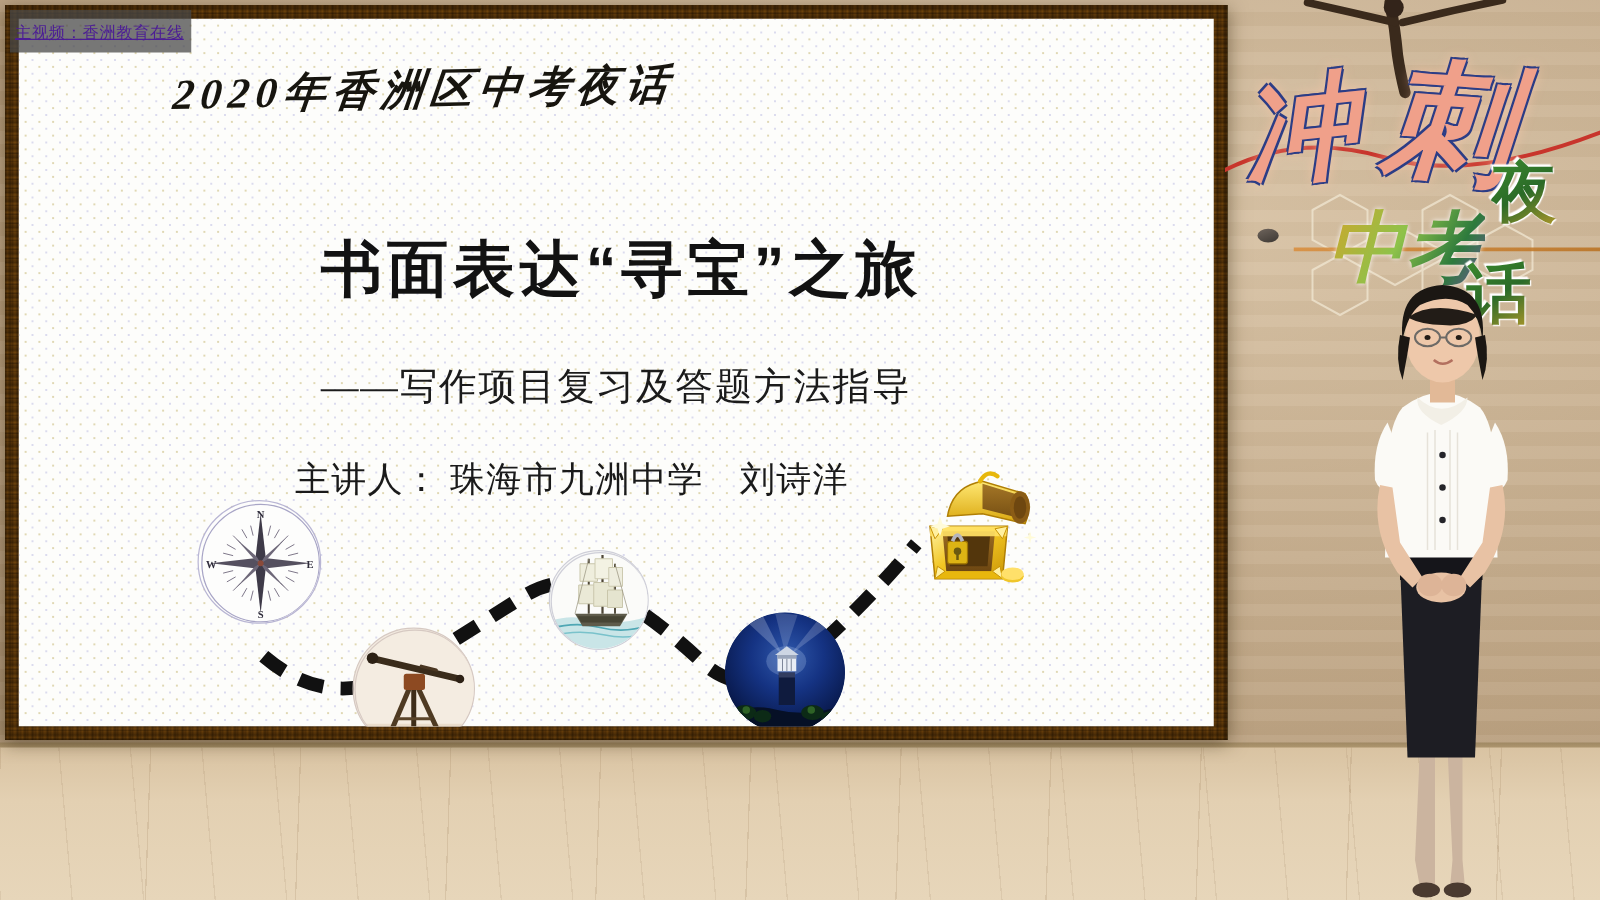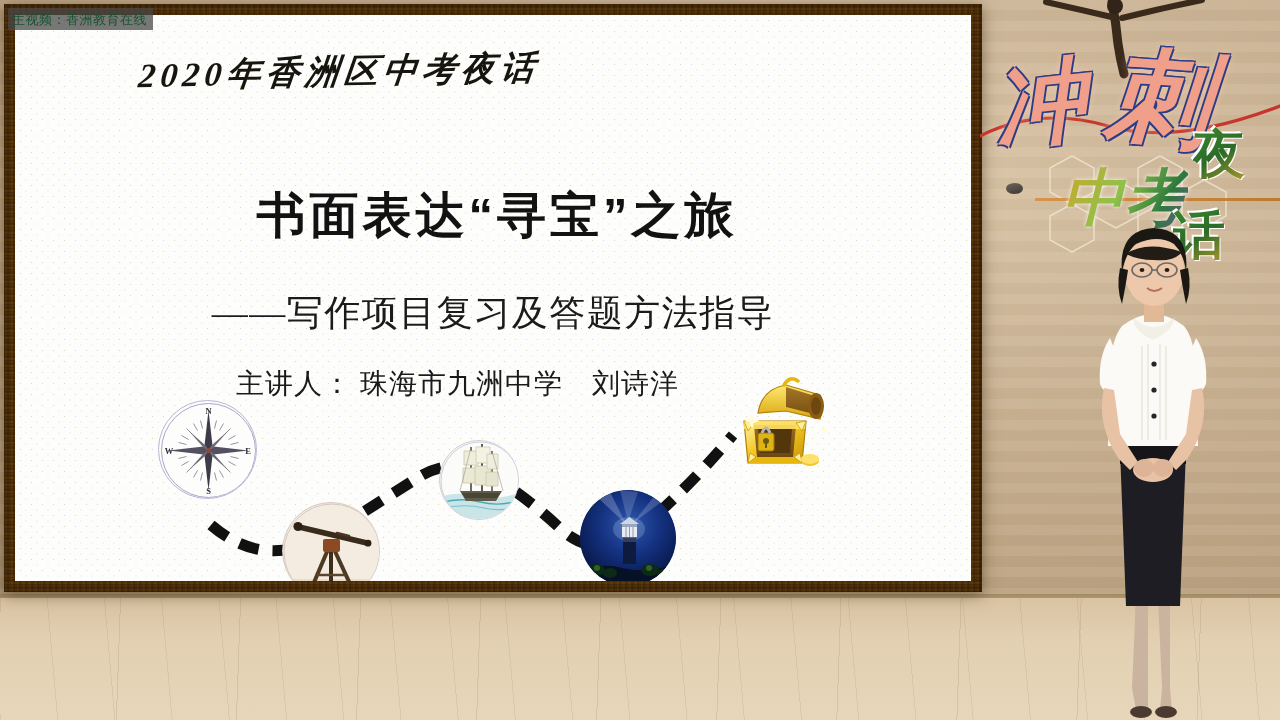--- a/index.html
+++ b/index.html
@@ -108,21 +108,21 @@
     font-size:49px; font-weight:bold; color:#121212;
     letter-spacing:4px;
     white-space:nowrap;
     padding-left:8px;
   }
 
   #slide-subtitle{
     position:absolute; left:0; top:274px; width:956px;
     text-align:center;
     font-family:"Liberation Serif", serif;
-    font-size:36px; color:#1b1b1b;
+    font-size:30px; color:#1b1b1b;
     letter-spacing:1.5px;
     white-space:nowrap;
   }
 
   #slide-presenter{
     position:absolute; left:0; top:350px; width:956px;
     text-align:center;
     font-family:"Liberation Serif", serif;
     font-size:28px; color:#1a1a1a;
     letter-spacing:1px;
@@ -149,29 +149,30 @@
   
   #node-lighthouse{ left:565px; top:475px; width:96px; height:96px;
     border:none;
     background:radial-gradient(circle at 52% 38%,#2b4f9e 0%,#13327d 42%,#0a1c52 78%,#050d2b 100%); }
   
   #node-treasure{ left:713px; top:358px; width:110px; height:100px;
     border-radius:0; overflow:visible; }
 
   
   #source-label{
-    position:absolute; left:8px; top:8px; height:22px;
+    position:absolute; left:8px; top:8px; height:34px;
     display:flex; align-items:center;
     padding:0 6px 0 4px;
     background:rgba(72,72,72,0.74);
-    color:#14532d;
+    color:#4c1d95;
     font-size:13px; line-height:1;
     letter-spacing:0.5px;
     white-space:nowrap;
     z-index:40;
+    text-decoration:underline;
   }
 
   
   #show-logo{ position:absolute; left:988px; top:16px; width:292px; height:268px; z-index:6; }
   .logo-big{
     position:absolute; font-family:"Liberation Serif", serif;
     font-weight:bold; font-style:italic;
     color:#f0a08a;
     text-shadow:
       -1.5px -1.5px 0 #2c3d86, 1.5px -1.5px 0 #2c3d86,

